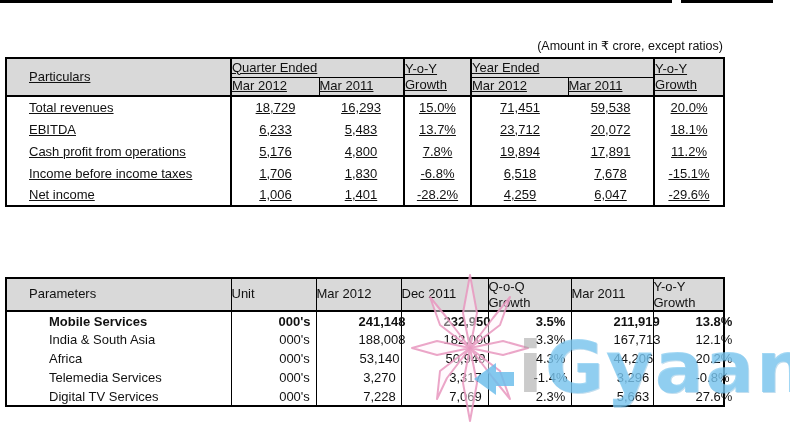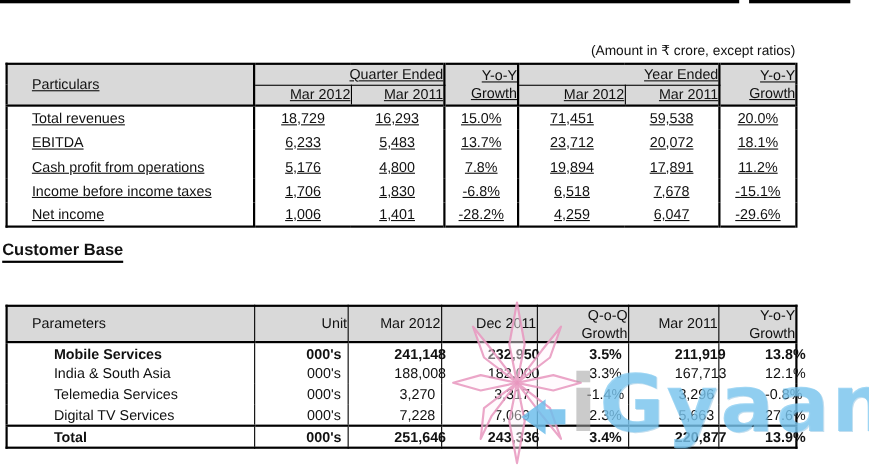--- a/index.html
+++ b/index.html
@@ -30,21 +30,21 @@
     position:absolute;left:2px;top:219px;font-size:15px;font-weight:bold;
     border-bottom:2px solid #000;padding-bottom:1px;white-space:nowrap;
   }
   table{
     position:absolute;left:5px;border-collapse:collapse;table-layout:fixed;
     width:718px;font-size:13px;border:2px solid var(--border);
   }
   #table-financial{top:57px;text-decoration:underline;}
   #table-customer{top:277px;}
   th{
-    background:var(--header-bg);font-weight:normal;text-align:right;
+    background:var(--header-bg);font-weight:normal;text-align:left;
     border:1px solid var(--border);font-size:13px;line-height:1.25;
   }
   td{vertical-align:middle;text-align:center;}
   .lbl{text-align:left;padding-left:22px;}
   .lbl.indent{padding-left:42px;}
   .bold{font-weight:bold;}
   
   #table-financial tr.hdr1 th{height:19px;}
   #table-financial tr.hdr2 th{height:19px;}
   #table-financial td{height:22px;}
@@ -155,21 +155,20 @@
         <td>1,006</td>
         <td>1,401</td>
         <td class="grp">-28.2%</td>
         <td>4,259</td>
         <td>6,047</td>
         <td class="grp">-29.6%</td>
       </tr>
     </tbody>
   </table>
 
-  <div class="cb-title">Customer Base</div>
 
 
   <table id="table-customer">
     <colgroup>
       <col style="width:225px">
         <col style="width:85px">
         <col style="width:85px">
       <col style="width:87px">
         <col style="width:83px">
         <col style="width:82px">
@@ -205,45 +204,45 @@
       <tr>
         <td class="lbl indent">India &amp; South Asia</td>
         <td>000's</td>
         <td>188,008</td>
         <td>182,000</td>
         <td>3.3%</td>
         <td>167,713</td>
         <td>12.1%</td>
       </tr>
       <tr>
+        <td class="lbl indent">Africa</td>
+        <td>000's</td>
+        <td>53,140</td>
+        <td>50,949</td>
+        <td>4.3%</td>
+        <td>44,206</td>
+        <td>20.2%</td>
+      </tr>
+      <tr>
         <td class="lbl">Telemedia Services</td>
         <td>000's</td>
         <td>3,270</td>
         <td>3,317</td>
         <td>-1.4%</td>
         <td>3,296</td>
         <td>-0.8%</td>
       </tr>
       <tr>
         <td class="lbl">Digital TV Services</td>
         <td>000's</td>
         <td>7,228</td>
         <td>7,069</td>
         <td>2.3%</td>
         <td>5,663</td>
         <td>27.6%</td>
-      </tr>
-      <tr class="bold total-row">
-        <td class="lbl">Total</td>
-        <td>000's</td>
-        <td>251,646</td>
-        <td>243,336</td>
-        <td>3.4%</td>
-        <td>220,877</td>
-        <td>13.9%</td>
       </tr>
     </tbody>
   </table>
 
   <svg class="wm wm-star" width="134" height="158" viewBox="0 0 134 158">
     <g fill="rgba(255,245,250,0.45)" stroke="rgba(232,150,190,0.85)" stroke-width="2" stroke-linejoin="round">
       <polygon points="64,77 57,42 64,4 71,42"></polygon>
       <polygon points="64,77 87,47 104,26 94,54"></polygon>
       <polygon points="64,77 97,70 122,77 97,84"></polygon>
       <polygon points="64,77 94,100 104,128 87,107"></polygon>

